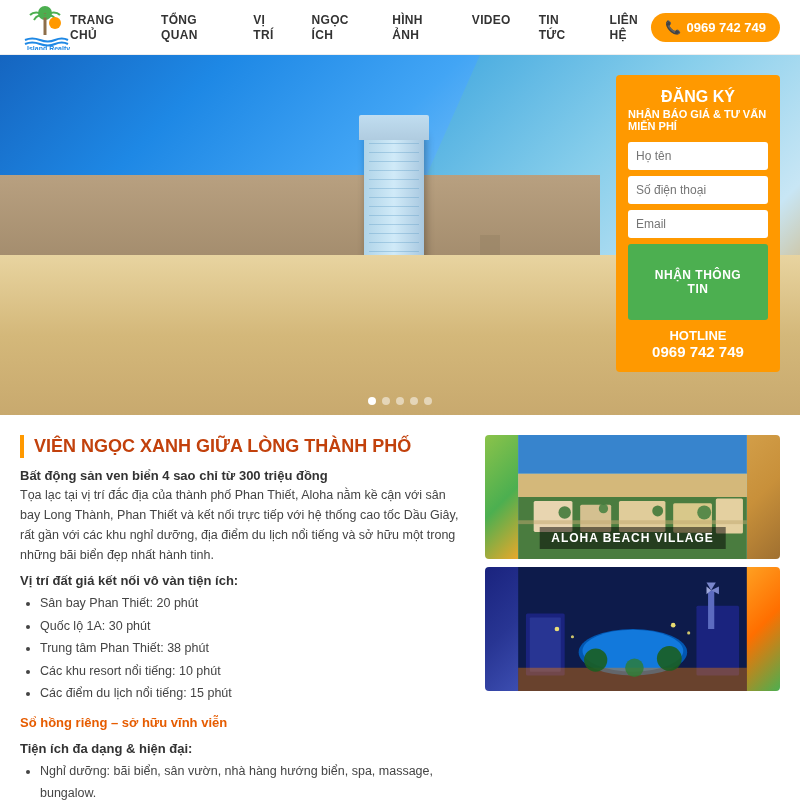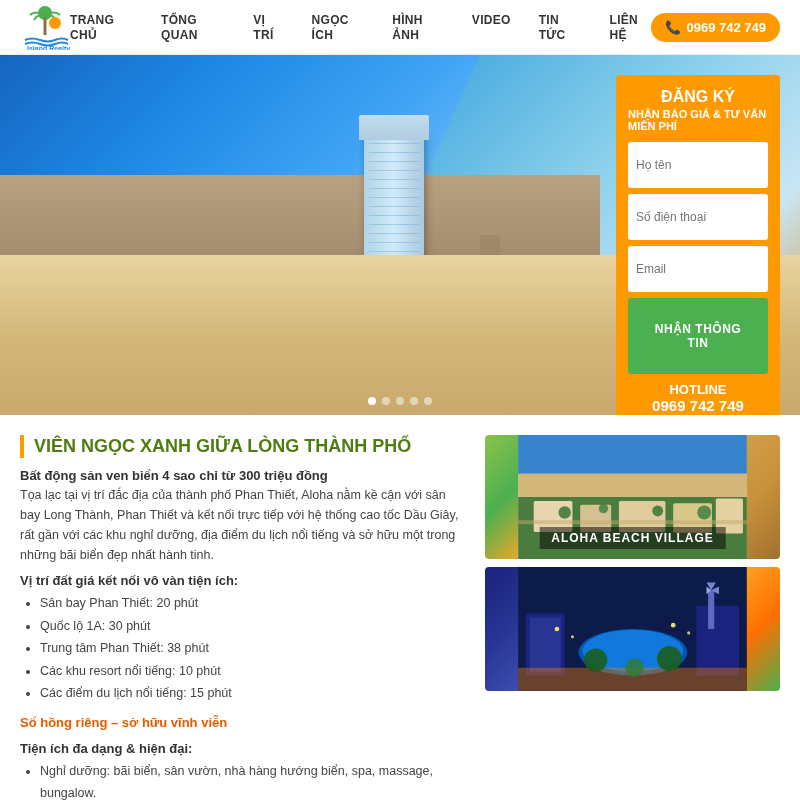--- a/index.html
+++ b/index.html
@@ -173,21 +173,21 @@
     }
     .reg-subtitle {
       color: #fff;
       font-size: 11px;
       text-align: left;
       margin-bottom: 10px;
       font-weight: 600;
     }
     .reg-input {
       width: 100%;
-      padding: 16px 8px;
+      padding: 7px 8px;
       margin-bottom: 6px;
       border: none;
       border-radius: 3px;
       font-size: 12px;
       color: #8b5cf6;
       outline: none;
     }
     .reg-submit {
       width: 100%;
       background: #4caf50;
@@ -219,21 +219,21 @@
       display: flex;
       gap: 0;
       padding: 20px 20px 0 20px;
       background: #fff;
     }
     .content-left {
       flex: 1;
       padding-right: 20px;
     }
     .section-title {
-      color: #4d7c0f;
+      color: #c2410c;
       font-size: 18px;
       font-weight: bold;
       border-left: 4px solid #f90;
       padding-left: 10px;
       margin-bottom: 10px;
       line-height: 1.3;
     }
     .subtitle-bold {
       font-weight: bold;
       font-size: 13px;

